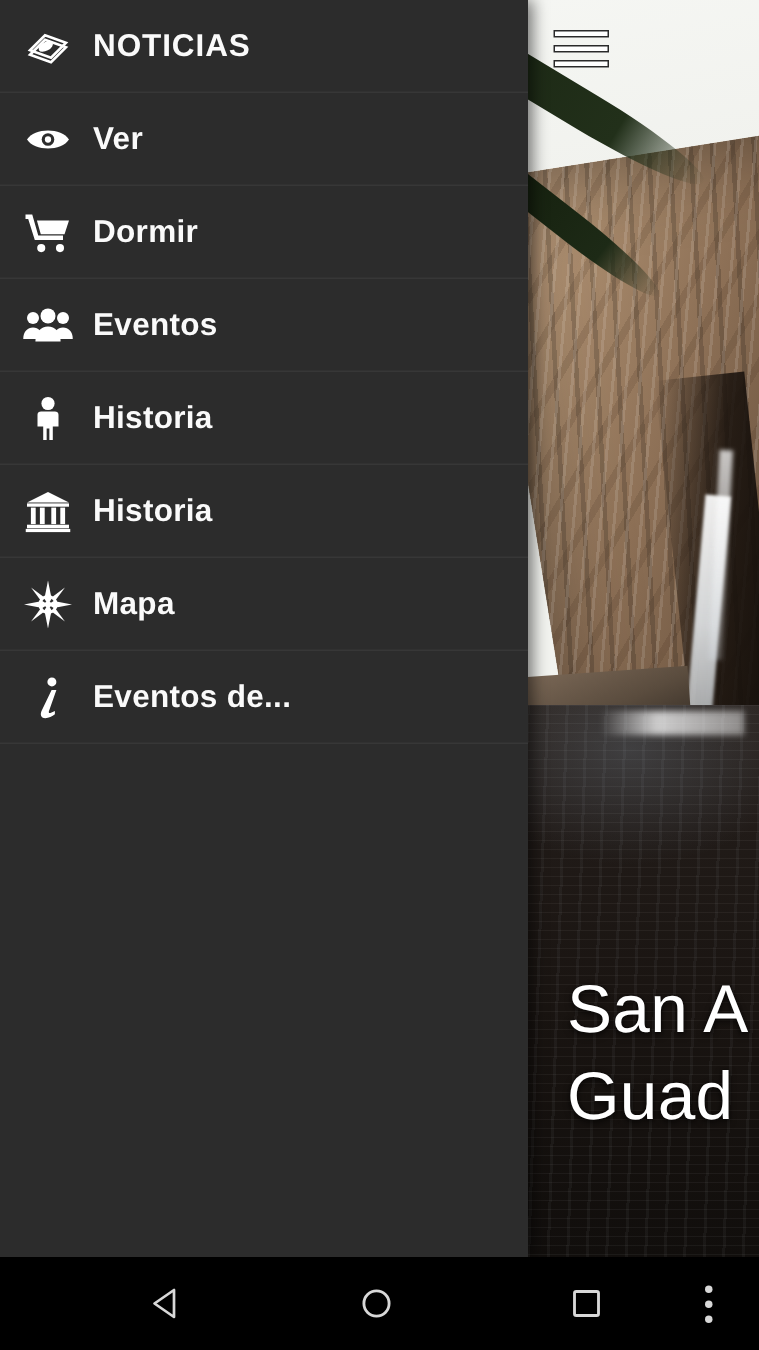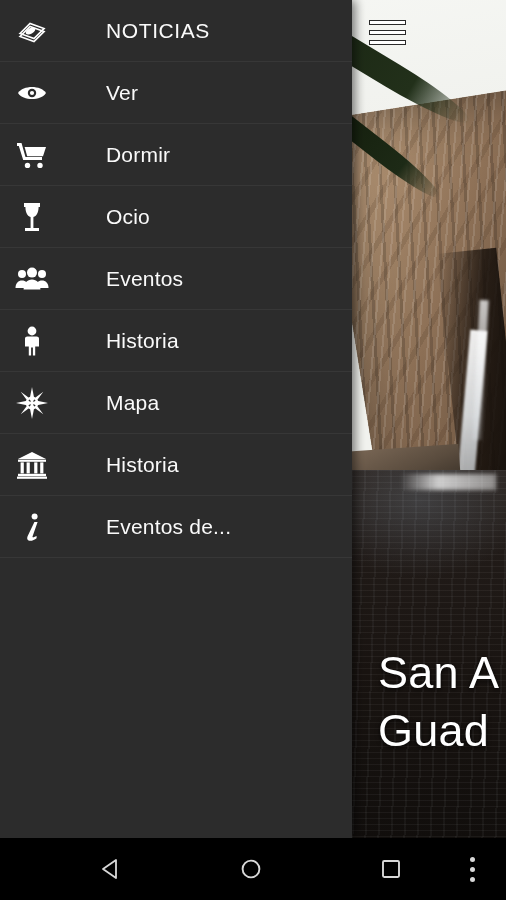--- a/index.html
+++ b/index.html
@@ -186,23 +186,22 @@
     display: flex;
     align-items: center;
     justify-content: center;
     margin-right: 10px;
   }
   .nav-icon svg { display: block; }
   .nav-label {
     color: #fafafa;
     font-size: 21px;
     line-height: 24px;
-    font-weight: 400;
+    font-weight: 700;
     letter-spacing: .2px;
-    margin-left: 44px;
   }
   .nav-label.caps { letter-spacing: .6px; }
 
   
   #sysbar {
     position: absolute;
     left: 0;
     top: 838px;
     width: 506px;
     height: 62px;
@@ -292,32 +291,20 @@
             <path d="M1 2 L5.5 2 L9.5 16 L26 16 L26 19 L7.2 19 L2.8 5 L1 5 Z"></path>
             <path d="M8.6 6 L30 6 L27 15.2 L11.2 15.2 Z"></path>
             <circle cx="11.5" cy="24.4" r="2.7"></circle>
             <circle cx="24" cy="24.4" r="2.7"></circle>
           </g>
         </svg>
       </span>
       <span class="nav-label">Dormir</span>
     </div>
 
-    <div class="nav-item">
-      <span class="nav-icon">
-        <svg width="24" height="30" viewBox="0 0 24 30">
-          <g fill="#fff">
-            <path d="M4 1 L20 1 L20 5 L18.6 5 C18.6 11.6 15.8 15 12 15.4 C8.2 15 5.4 11.6 5.4 5 L4 5 Z"></path>
-            <rect x="10.6" y="15" width="2.8" height="11"></rect>
-            <rect x="5" y="26" width="14" height="3"></rect>
-          </g>
-        </svg>
-      </span>
-      <span class="nav-label">Ocio</span>
-    </div>
 
     <div class="nav-item">
       <span class="nav-icon">
         <svg width="34" height="24" viewBox="0 0 34 24">
           <g fill="#fff">
             <circle cx="7" cy="7" r="4"></circle>
             <path d="M0.5 21 C0.5 16 3.4 13.4 7 13.4 C10.6 13.4 13.5 16 13.5 21 Z"></path>
             <circle cx="27" cy="7" r="4"></circle>
             <path d="M20.5 21 C20.5 16 23.4 13.4 27 13.4 C30.6 13.4 33.5 16 33.5 21 Z"></path>
             <circle cx="17" cy="5.6" r="5"></circle>
@@ -327,20 +314,38 @@
       </span>
       <span class="nav-label">Eventos</span>
     </div>
 
     <div class="nav-item">
       <span class="nav-icon">
         <svg width="22" height="30" viewBox="0 0 22 30">
           <g fill="#fff">
             <circle cx="11" cy="5" r="4.4"></circle>
             <path d="M4 12.5 C4 11.2 5 10.4 6.4 10.4 L15.6 10.4 C17 10.4 18 11.2 18 12.5 L18 20.4 L14.2 20.4 L14.2 29.4 L11.9 29.4 L11.9 21.6 L10.1 21.6 L10.1 29.4 L7.8 29.4 L7.8 20.4 L4 20.4 Z"></path>
+          </g>
+        </svg>
+      </span>
+      <span class="nav-label">Historia</span>
+    </div>
+
+    <div class="nav-item">
+      <span class="nav-icon">
+        <svg width="30" height="28" viewBox="0 0 30 28">
+          <g fill="#fff">
+            <path d="M15 1 L29 8 L1 8 Z"></path>
+            <rect x="1" y="8.6" width="28" height="2.2"></rect>
+            <rect x="3.6" y="11.4" width="3.2" height="11"></rect>
+            <rect x="9.6" y="11.4" width="3.2" height="11"></rect>
+            <rect x="17.2" y="11.4" width="3.2" height="11"></rect>
+            <rect x="23.2" y="11.4" width="3.2" height="11"></rect>
+            <rect x="1" y="22.8" width="28" height="2.4"></rect>
+            <rect x="0" y="25.6" width="30" height="2.2"></rect>
           </g>
         </svg>
       </span>
       <span class="nav-label">Historia</span>
     </div>
 
     <div class="nav-item">
       <span class="nav-icon">
         <svg width="32" height="32" viewBox="0 0 32 32">
           <g fill="#fff">
@@ -355,38 +360,20 @@
             <circle cx="16" cy="16" r="5.4" fill="none" stroke="#fff" stroke-width="2"></circle>
             <circle cx="16" cy="16" r="2.1"></circle>
           </g>
         </svg>
       </span>
       <span class="nav-label">Mapa</span>
     </div>
 
     <div class="nav-item">
       <span class="nav-icon">
-        <svg width="30" height="28" viewBox="0 0 30 28">
-          <g fill="#fff">
-            <path d="M15 1 L29 8 L1 8 Z"></path>
-            <rect x="1" y="8.6" width="28" height="2.2"></rect>
-            <rect x="3.6" y="11.4" width="3.2" height="11"></rect>
-            <rect x="9.6" y="11.4" width="3.2" height="11"></rect>
-            <rect x="17.2" y="11.4" width="3.2" height="11"></rect>
-            <rect x="23.2" y="11.4" width="3.2" height="11"></rect>
-            <rect x="1" y="22.8" width="28" height="2.4"></rect>
-            <rect x="0" y="25.6" width="30" height="2.2"></rect>
-          </g>
-        </svg>
-      </span>
-      <span class="nav-label">Historia</span>
-    </div>
-
-    <div class="nav-item">
-      <span class="nav-icon">
         <svg width="22" height="30" viewBox="0 0 22 30">
           <g fill="#fff">
             <circle cx="13.6" cy="4.6" r="3"></circle>
             <path d="M13.4 10 L16.6 10 L11.6 24.2 C11.3 25.1 11.8 25.6 12.6 25.3 L15.6 24 L15.6 26.2 C13.9 27.6 11.4 28.8 9.2 28.8 C6.6 28.8 5.6 26.9 6.6 24.2 Z"></path>
           </g>
         </svg>
       </span>
       <span class="nav-label">Eventos de...</span>
     </div>
 

